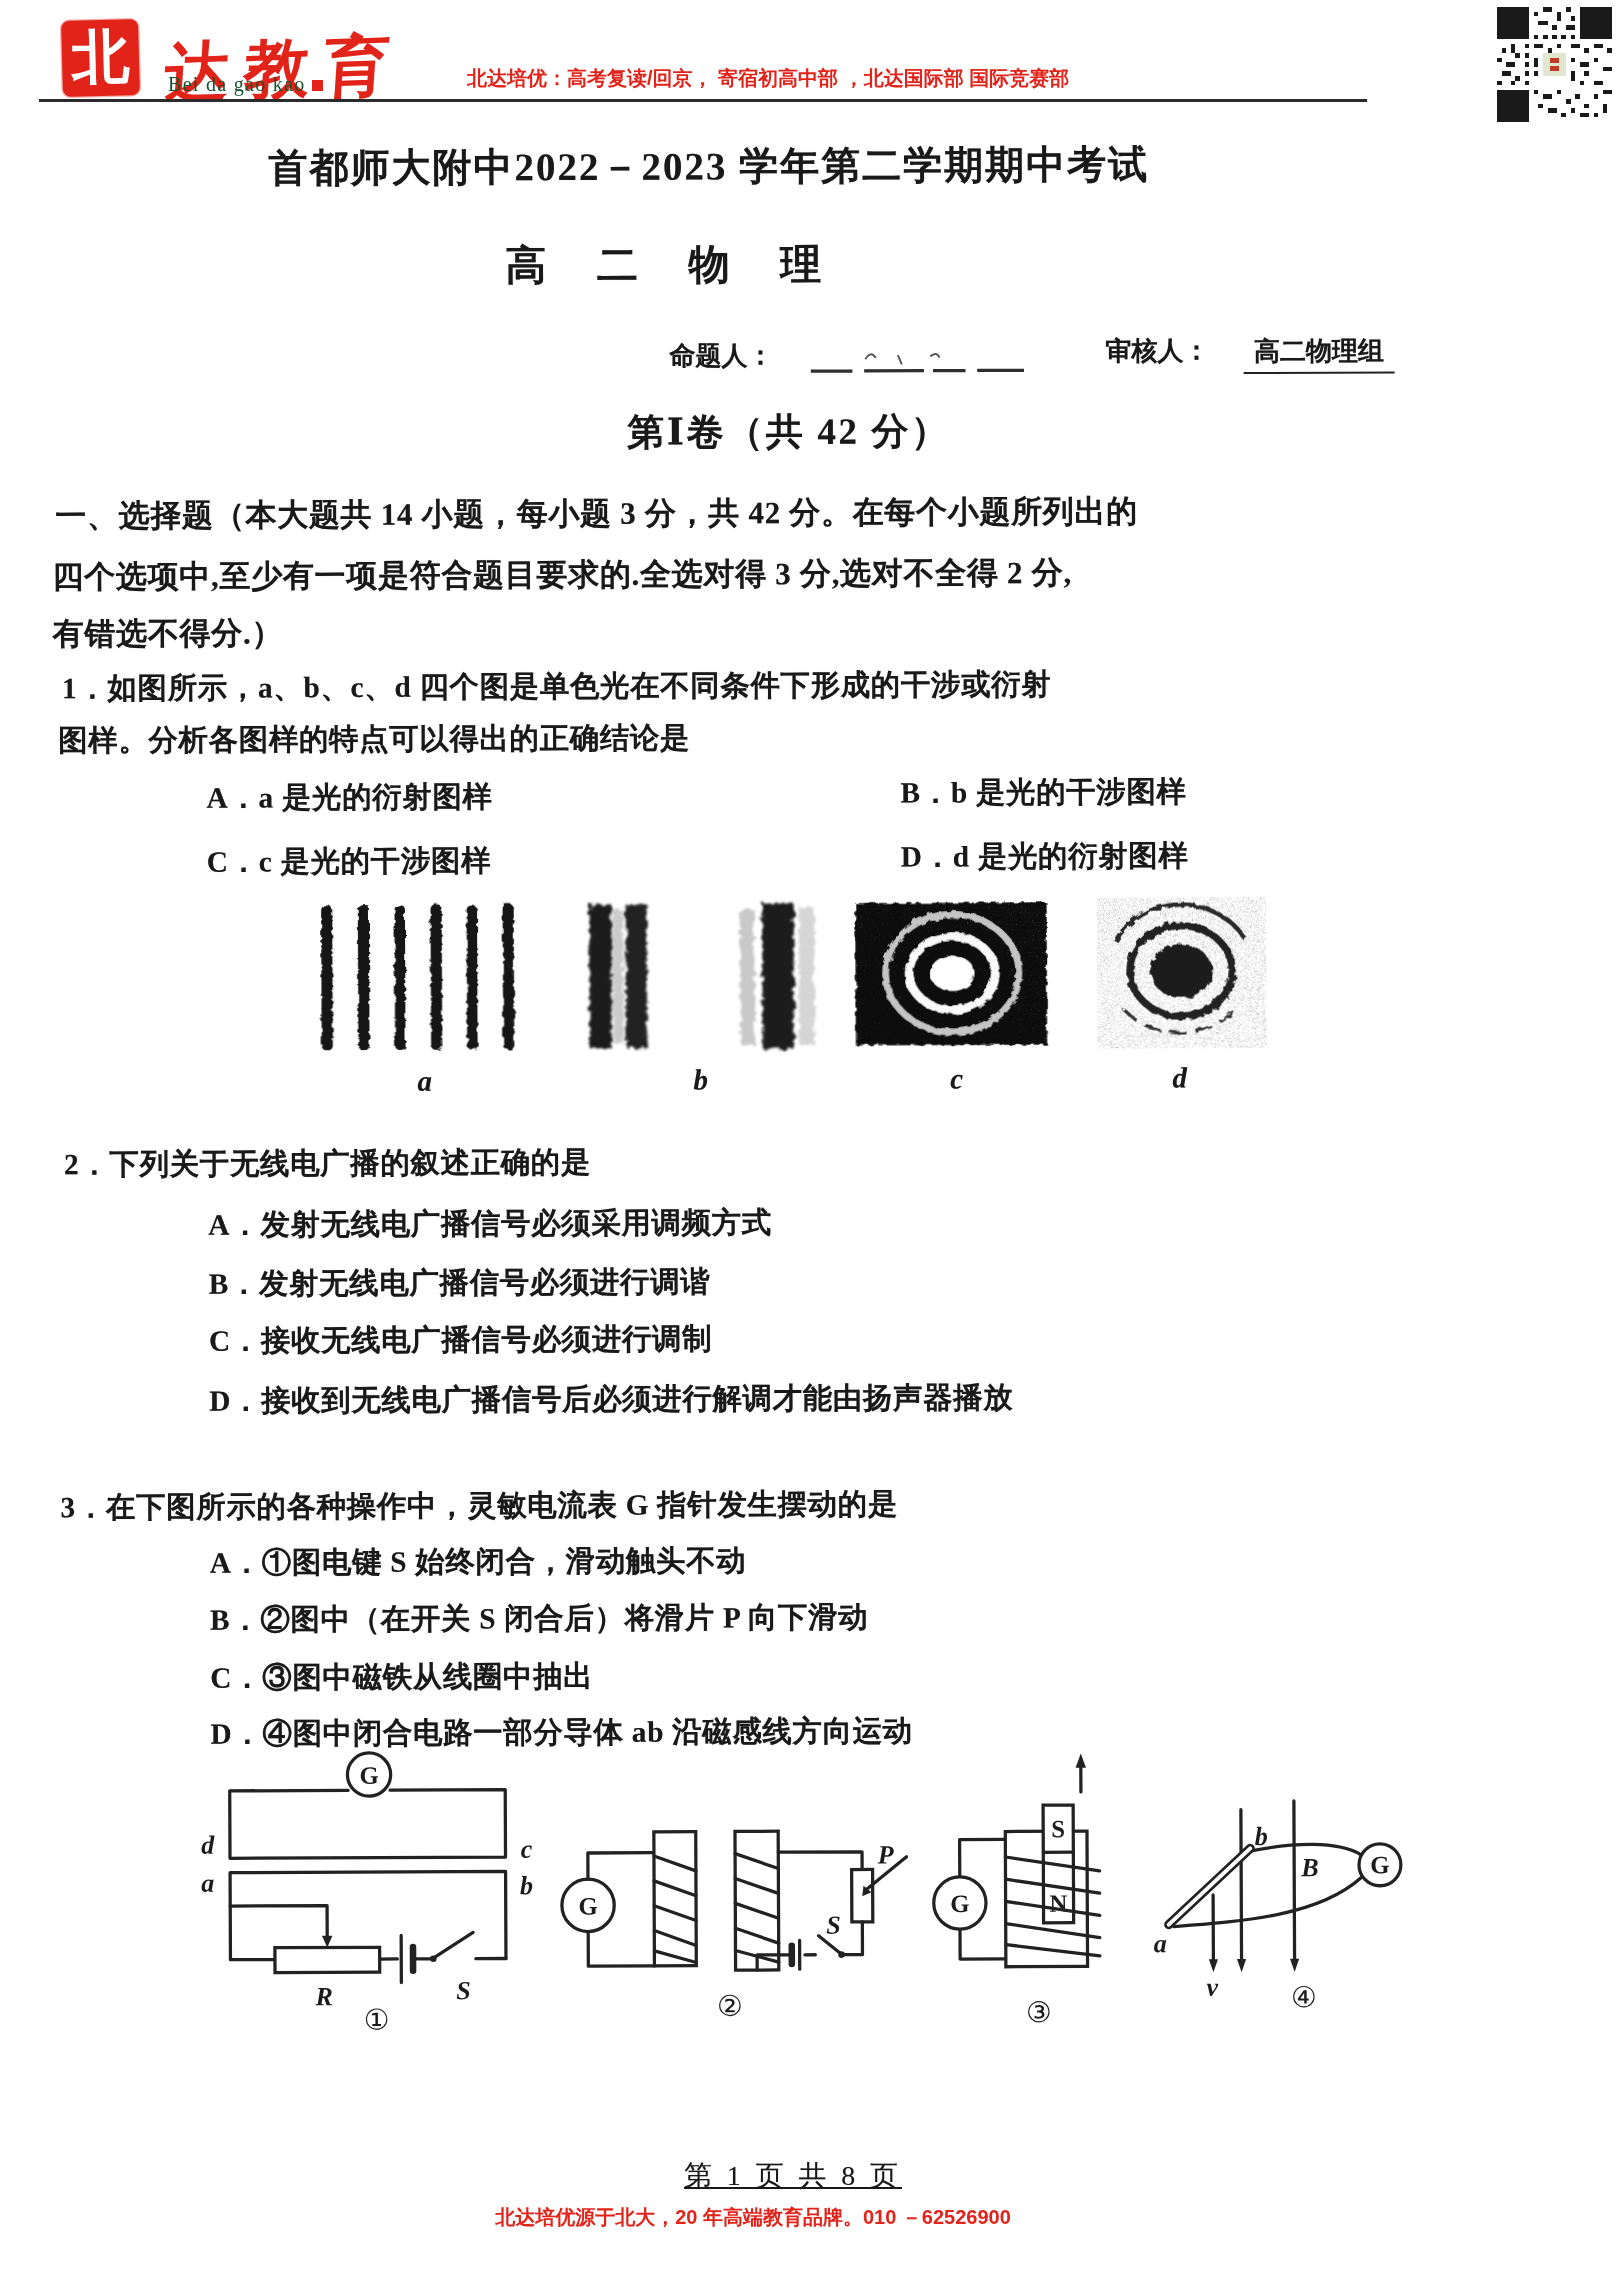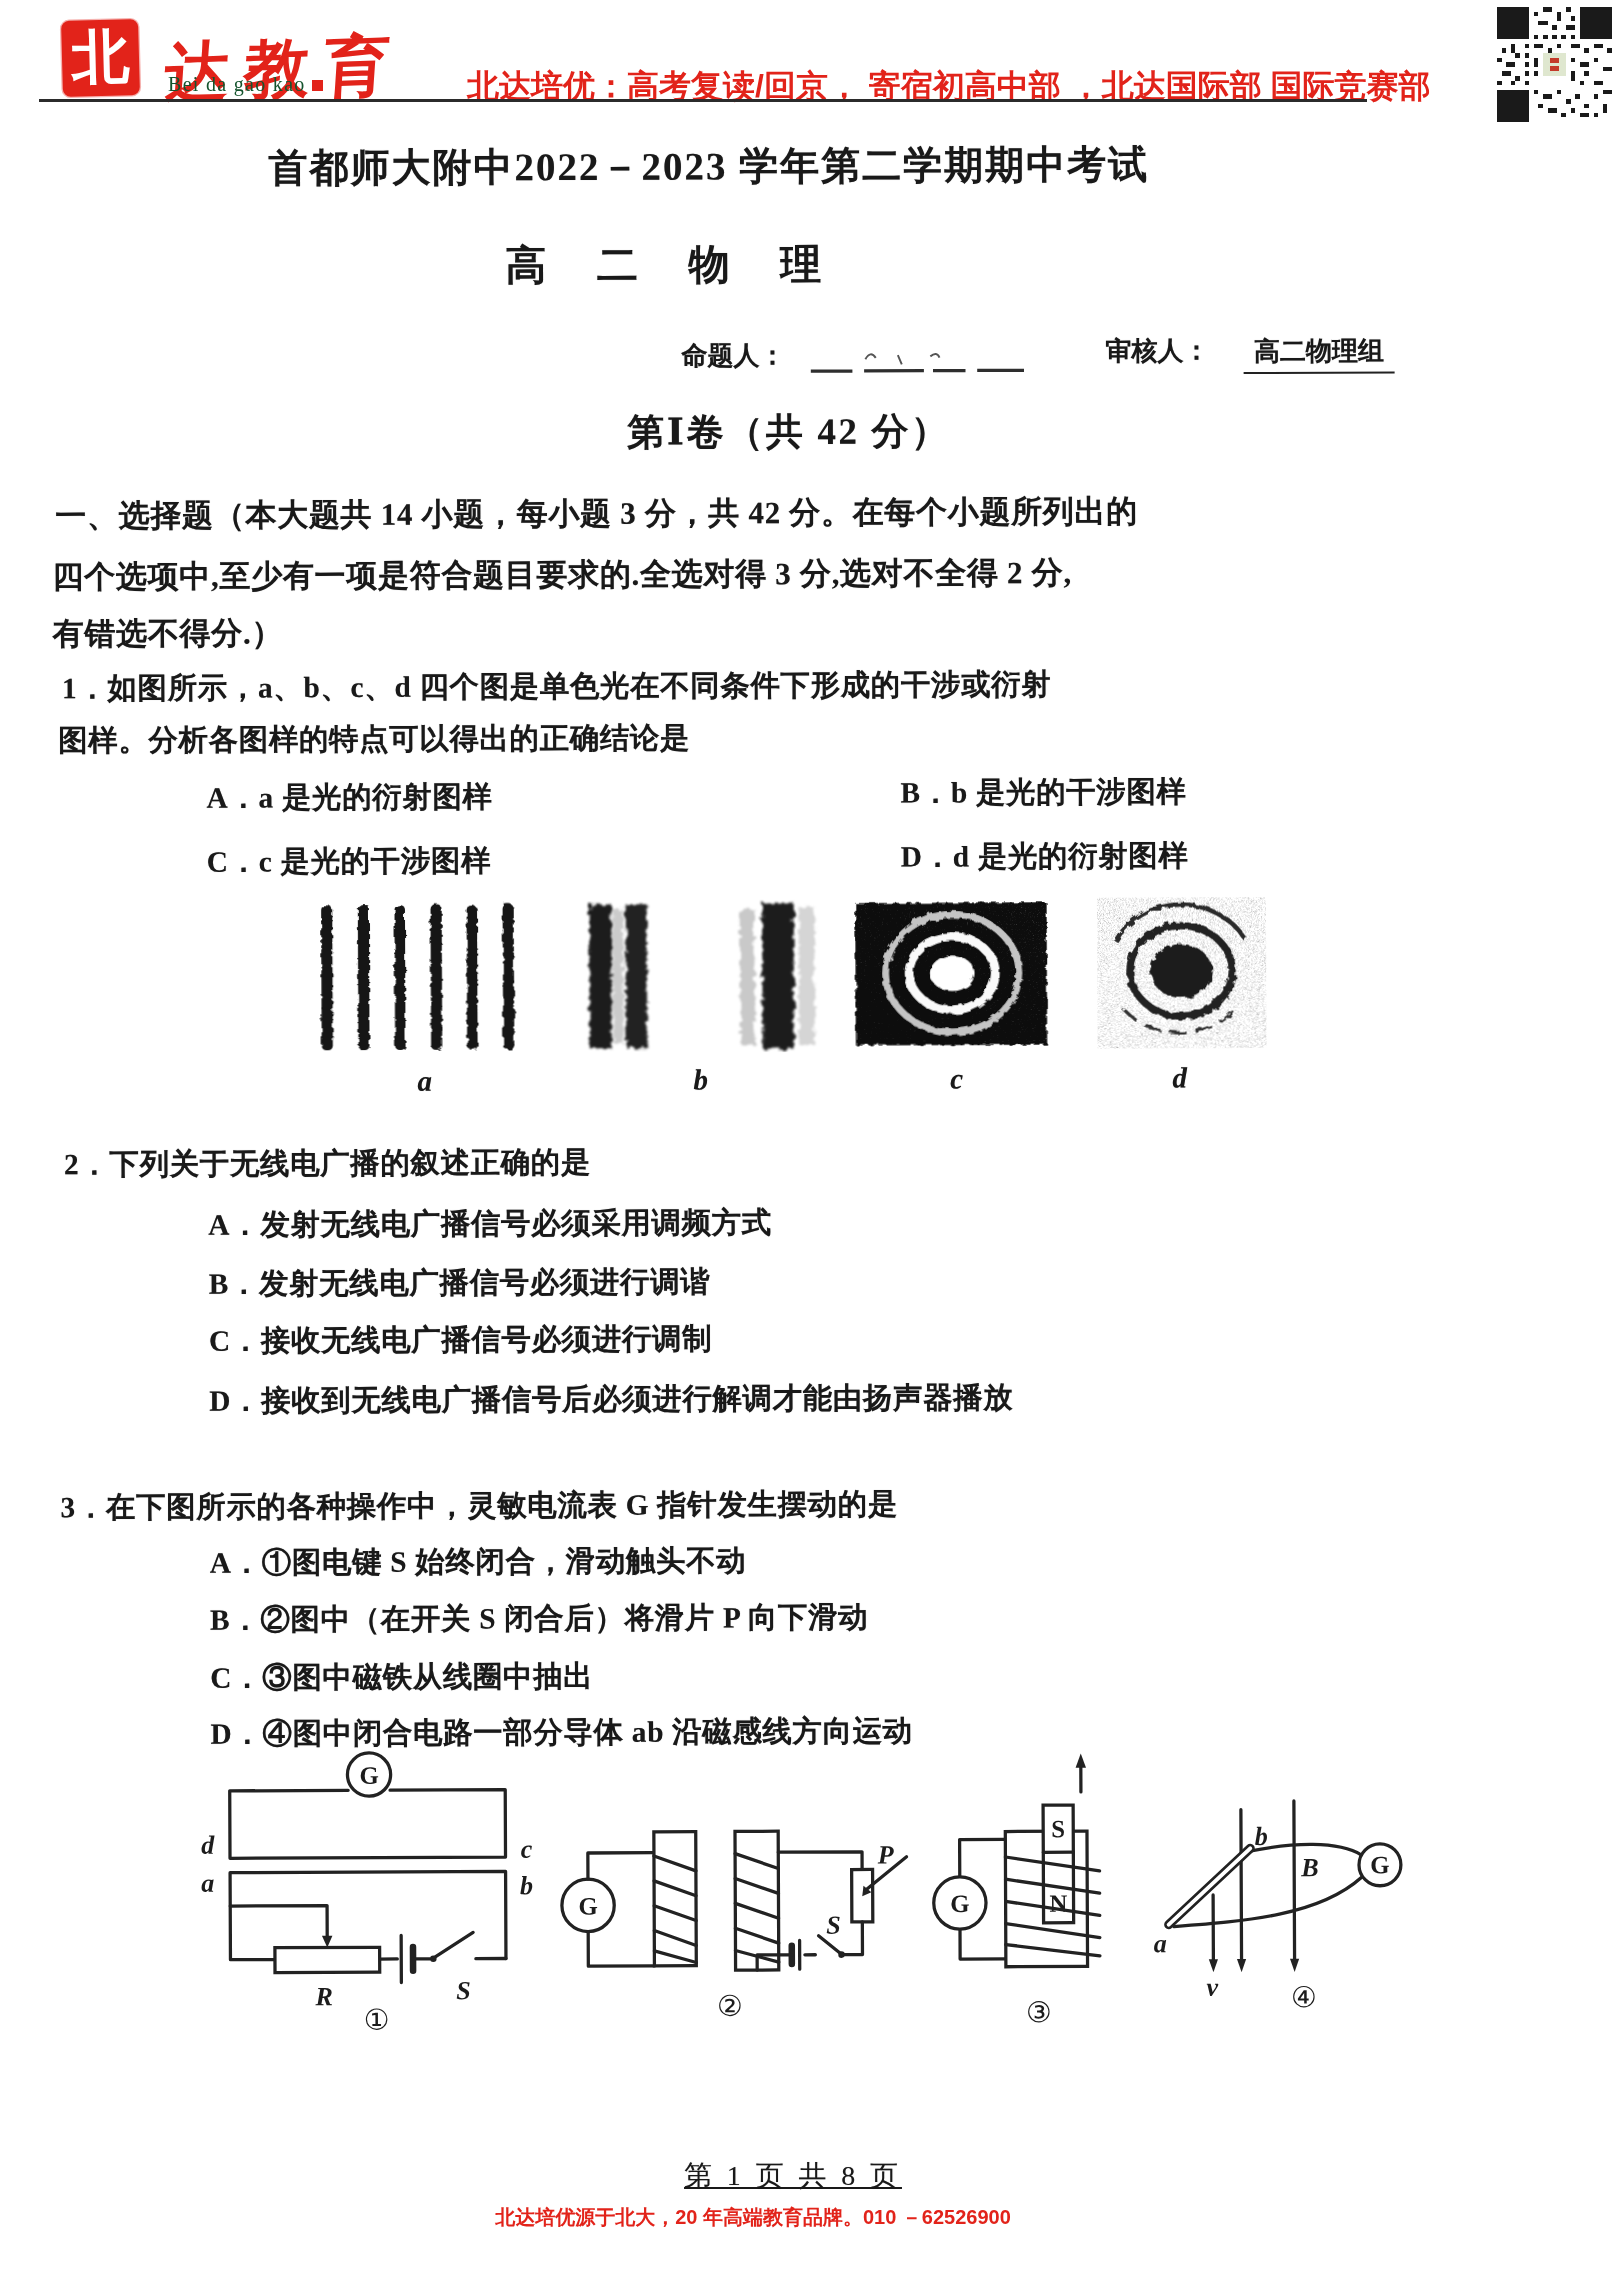--- a/index.html
+++ b/index.html
@@ -12,21 +12,21 @@
   .doc{position:absolute;left:0;top:0;width:100%;height:100%;transform:rotate(-0.25deg);}
   
   .seal{position:absolute;left:62px;top:19.6px;width:77px;height:76px;background:#e2231a;
         border-radius:7.9px;display:flex;align-items:center;justify-content:center;
         box-shadow:0 0 0 1.3px rgba(226,35,26,.35);transform:rotate(-1.5deg);}
   .seal span{color:#fff;font-size:58px;font-weight:bold;line-height:1;}
   .brand-script{position:absolute;left:165px;top:25px;font-size:65px;font-weight:900;
         letter-spacing:14.4px;transform:skewX(-6deg) rotate(-2deg);}
   .brand-sub{position:absolute;left:168px;top:73px;font-size:20px;letter-spacing:1.3px;color:#14532d;}
   .brand-sub .sq{display:inline-block;width:11px;height:11px;background:#e2231a;margin-left:6.5px;}
-  .slogan{position:absolute;left:467px;top:65px;font-size:32px;font-weight:bold;}
+  .slogan{position:absolute;left:467px;top:65px;font-size:20px;font-weight:bold;}
   .rule{position:absolute;left:39px;top:99px;width:1328px;height:3.3px;background:#2b2b2b;}
   .qr{position:absolute;left:1497px;top:6.5px;width:115px;height:115px;}
   
   .t1{font-size:39px;font-weight:bold;letter-spacing:2px;}
   .t2{font-size:41px;font-weight:bold;letter-spacing:19.6px;}
   .meta{font-size:26px;font-weight:bold;}
   .part{font-size:37px;font-weight:bold;letter-spacing:2.6px;}
   .instr{font-size:31px;font-weight:bold;letter-spacing:0.7px;}
   .q{font-size:29.4px;font-weight:600;letter-spacing:0.7px;}
   .figlab{font-size:29px;font-style:italic;font-weight:600;}
@@ -129,21 +129,21 @@
       <rect x="11.5" y="12.8" width="2" height="1.2" fill="#c43a2a"></rect>
     </svg>
     <div class="rule"></div>
   </div>
 
   <div class="doc">
 
     <div class="abs t1 ink" style="left:713px;top:139px;transform:translateX(-50%);">首都师大附中2022－2023 学年第二学期期中考试</div>
     <div class="abs t2 ink sans" style="left:677px;top:237px;transform:translateX(-50%);">高 二 物 理</div>
 
-    <div class="abs meta ink" style="left:673px;top:338px;margin-left:12px;">命题人：</div>
+    <div class="abs meta ink" style="left:673px;top:338px;">命题人：</div>
     <svg class="abs" style="left:808px;top:340px;" width="236" height="39" viewBox="0 0 360 60">
       <path d="M8,48 h64 m18,0 h92 m14,0 h50 m18,0 h72" stroke="#2e2e2e" stroke-width="5" fill="none"></path>
       <path d="M92,30 q8,-14 16,-2 m34,-4 l6,14 m44,-12 q10,-8 14,2" stroke="#555" stroke-width="3" fill="none"></path>
     </svg>
     <div class="abs meta ink" style="left:1109px;top:335px;">审核人：</div>
     <div class="abs meta ink uval" style="left:1247px;top:336px;">高二物理组</div>
 
     <div class="abs part ink" style="left:792px;top:407px;transform:translateX(-50%);">第Ⅰ卷（共 42 分）</div>
 
     <div class="abs instr ink" style="left:58px;top:492px;">一、选择题（本大题共 14 小题，每小题 3 分，共 42 分。在每个小题所列出的</div>

